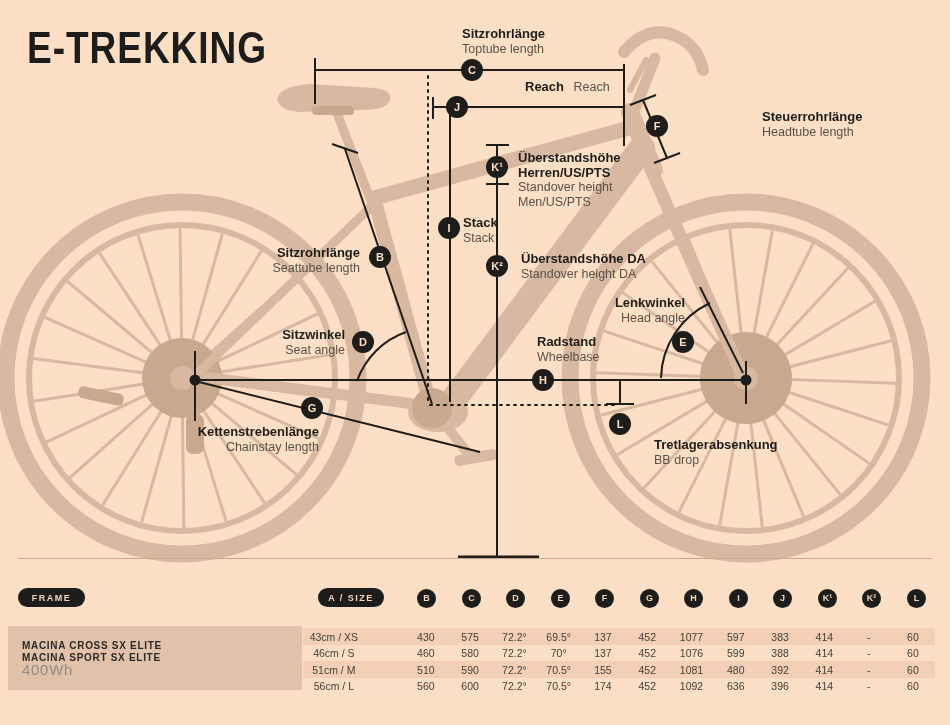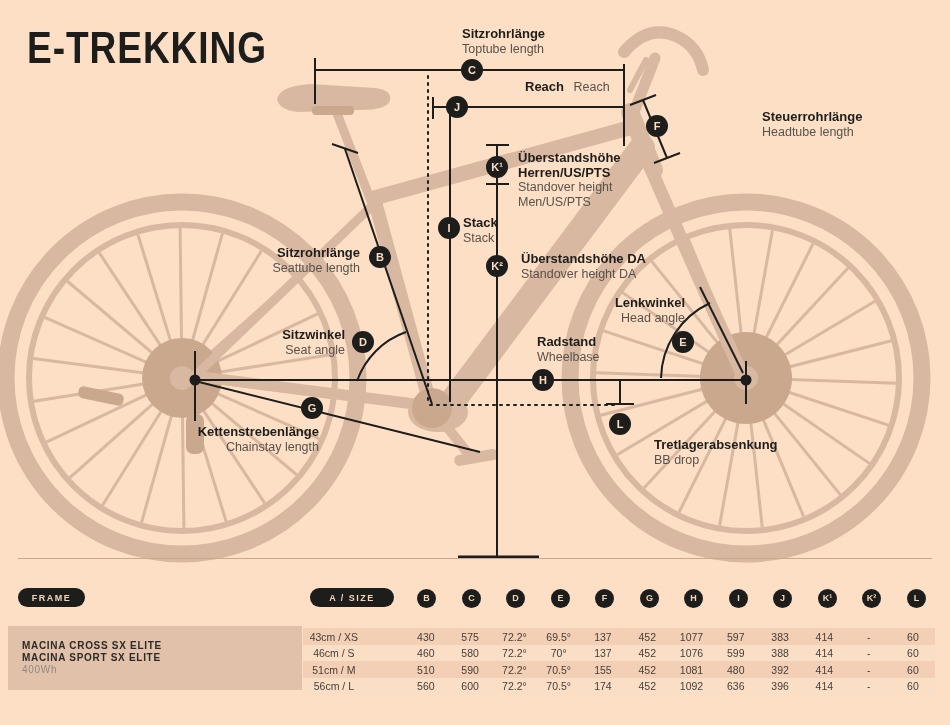--- a/index.html
+++ b/index.html
@@ -36,21 +36,21 @@
         font-size:9px;font-weight:bold;letter-spacing:1.5px;display:flex;align-items:center;
         justify-content:center;}
   .colbadge{position:absolute;top:589px;width:19px;height:19px;border-radius:50%;
         background:#1d1d1b;color:#f6d7ba;font-size:9px;font-weight:bold;display:flex;
         align-items:center;justify-content:center;line-height:1;}
 
   
   .frameblock{position:absolute;left:8px;top:626px;width:294px;height:64px;background:#e1c1a9;
         display:flex;flex-direction:column;justify-content:center;padding-left:14px;}
   .frameblock .model{font-size:10px;font-weight:bold;letter-spacing:.7px;color:#2b2a28;line-height:12px;}
-  .frameblock .battery{font-size:10px;letter-spacing:.7px;color:#8f8b87;line-height:12px;}
+  .frameblock .battery{font-size:15px;letter-spacing:.7px;color:#8f8b87;line-height:12px;}
 
   
   .trow{position:absolute;left:303px;width:632px;height:17px;display:flex;align-items:center;}
   .trow.dark{background:#f2cfb5;}
   .trow.light{background:#fbdec6;}
   .tcell{width:44.5px;text-align:center;font-size:10.5px;color:#46403a;}
   .tcell.size{width:62px;margin-right:39px;}
 </style>
 </head>
 <body>
@@ -240,21 +240,21 @@
   <div class="badge" style="left:369px;top:246px;">B</div>
   <div class="badge" style="left:352px;top:331px;">D</div>
   <div class="badge" style="left:672px;top:331px;">E</div>
   <div class="badge" style="left:532px;top:369px;">H</div>
   <div class="badge" style="left:301px;top:397px;">G</div>
   <div class="badge" style="left:609px;top:413px;">L</div>
 
   <div class="groundline"></div>
 
   <div class="pill" style="left:18px;top:588px;width:67px;">FRAME</div>
-  <div class="pill" style="left:310px;top:588px;width:84px;">A / SIZE</div>
+  <div class="pill" style="left:318px;top:588px;width:66px;">A / SIZE</div>
   <div class="colbadge" style="left:417px;">B</div>
   <div class="colbadge" style="left:462px;">C</div>
   <div class="colbadge" style="left:506px;">D</div>
   <div class="colbadge" style="left:551px;">E</div>
   <div class="colbadge" style="left:595px;">F</div>
   <div class="colbadge" style="left:640px;">G</div>
   <div class="colbadge" style="left:684px;">H</div>
   <div class="colbadge" style="left:729px;">I</div>
   <div class="colbadge" style="left:773px;">J</div>
   <div class="colbadge" style="left:818px;">K¹</div>

